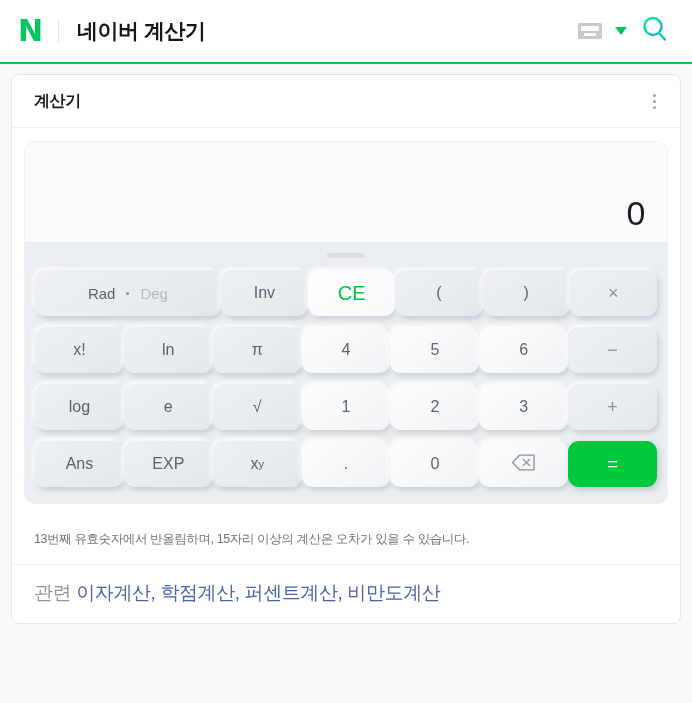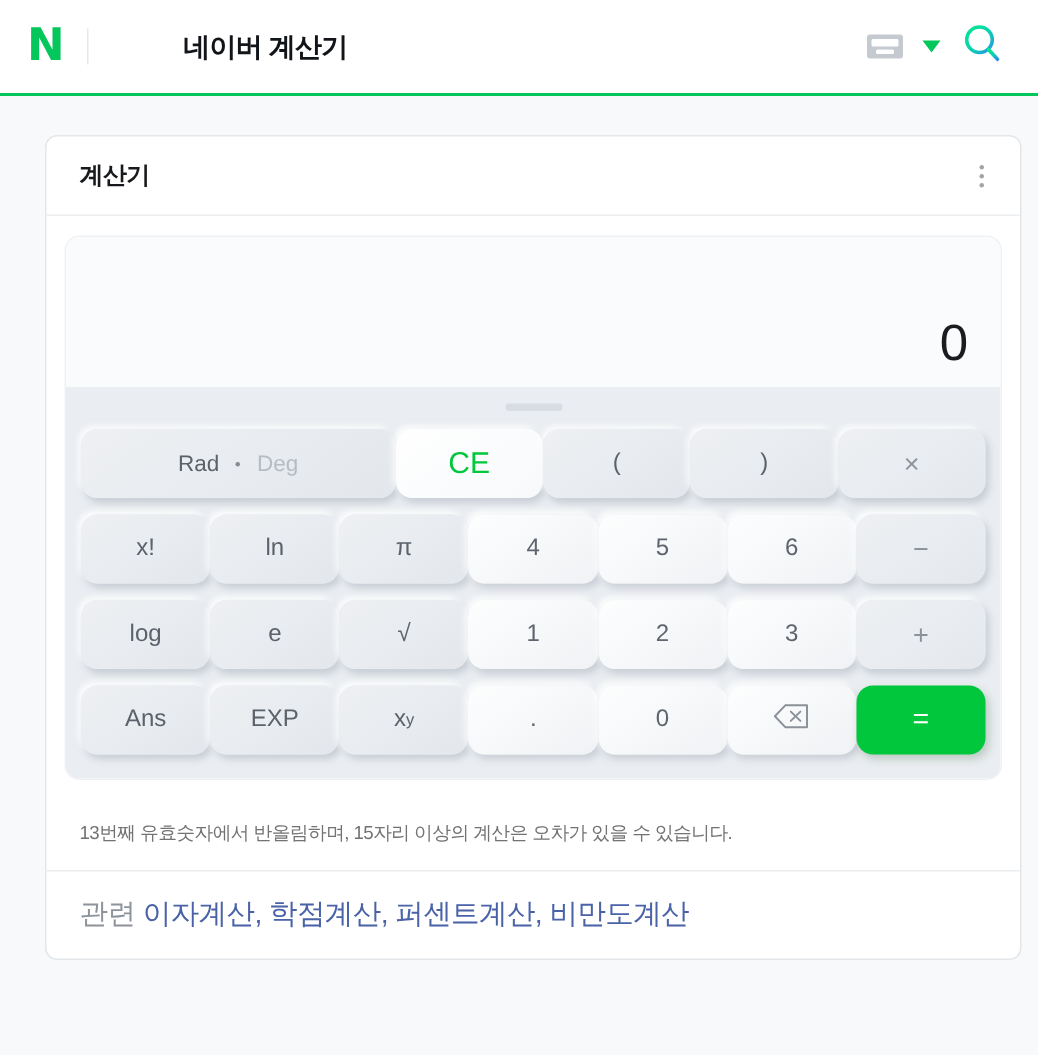--- a/index.html
+++ b/index.html
@@ -33,25 +33,24 @@
     line-height: 1;
     font-family: "DejaVu Sans", sans-serif;
   }
   .logo-divider {
     width: 1px;
     height: 24px;
     background: #e5e8eb;
     margin: 0 18px 0 16px;
   }
   .header-title {
-    font-size: 18px;
+    font-size: 21px;
     font-weight: bold;
     color: #111418;
     letter-spacing: -0.5px;
-    margin-left: 45px;
   }
   .header-right {
     margin-left: auto;
     display: flex;
     align-items: center;
     gap: 13px;
   }
   .kbd-icon {
     width: 24px;
     height: 16px;
@@ -80,23 +79,22 @@
     width: 0; height: 0;
     border-left: 6px solid transparent;
     border-right: 6px solid transparent;
     border-top: 8px solid #03c75a;
     display: block;
   }
   .search-icon { display: block; }
 
   
   .page {
-    padding: 26px 11px;
-    box-sizing: border-box;
-    margin-left: 19px;
+    padding: 10px 11px;
+    box-sizing: border-box;
   }
   .card {
     background: #ffffff;
     border: 1px solid #e4e7ea;
     border-radius: 8px;
     box-sizing: border-box;
     overflow: hidden;
   }
   .card-head {
     height: 53px;
@@ -302,20 +300,21 @@
           <div class="grab"></div>
 
           <div class="row">
             <button class="btn func wide2">
               <span class="radeg">
                 <span class="on">Rad</span>
                 <span class="dot"></span>
                 <span class="off">Deg</span>
               </span>
             </button>
+            <button class="btn func">Inv</button>
             <button class="btn white ce">CE</button>
             <button class="btn func">(</button>
             <button class="btn func">)</button>
             <button class="btn op">×</button>
           </div>
 
 
           <div class="row">
             <button class="btn func">x!</button>
             <button class="btn func">ln</button>

